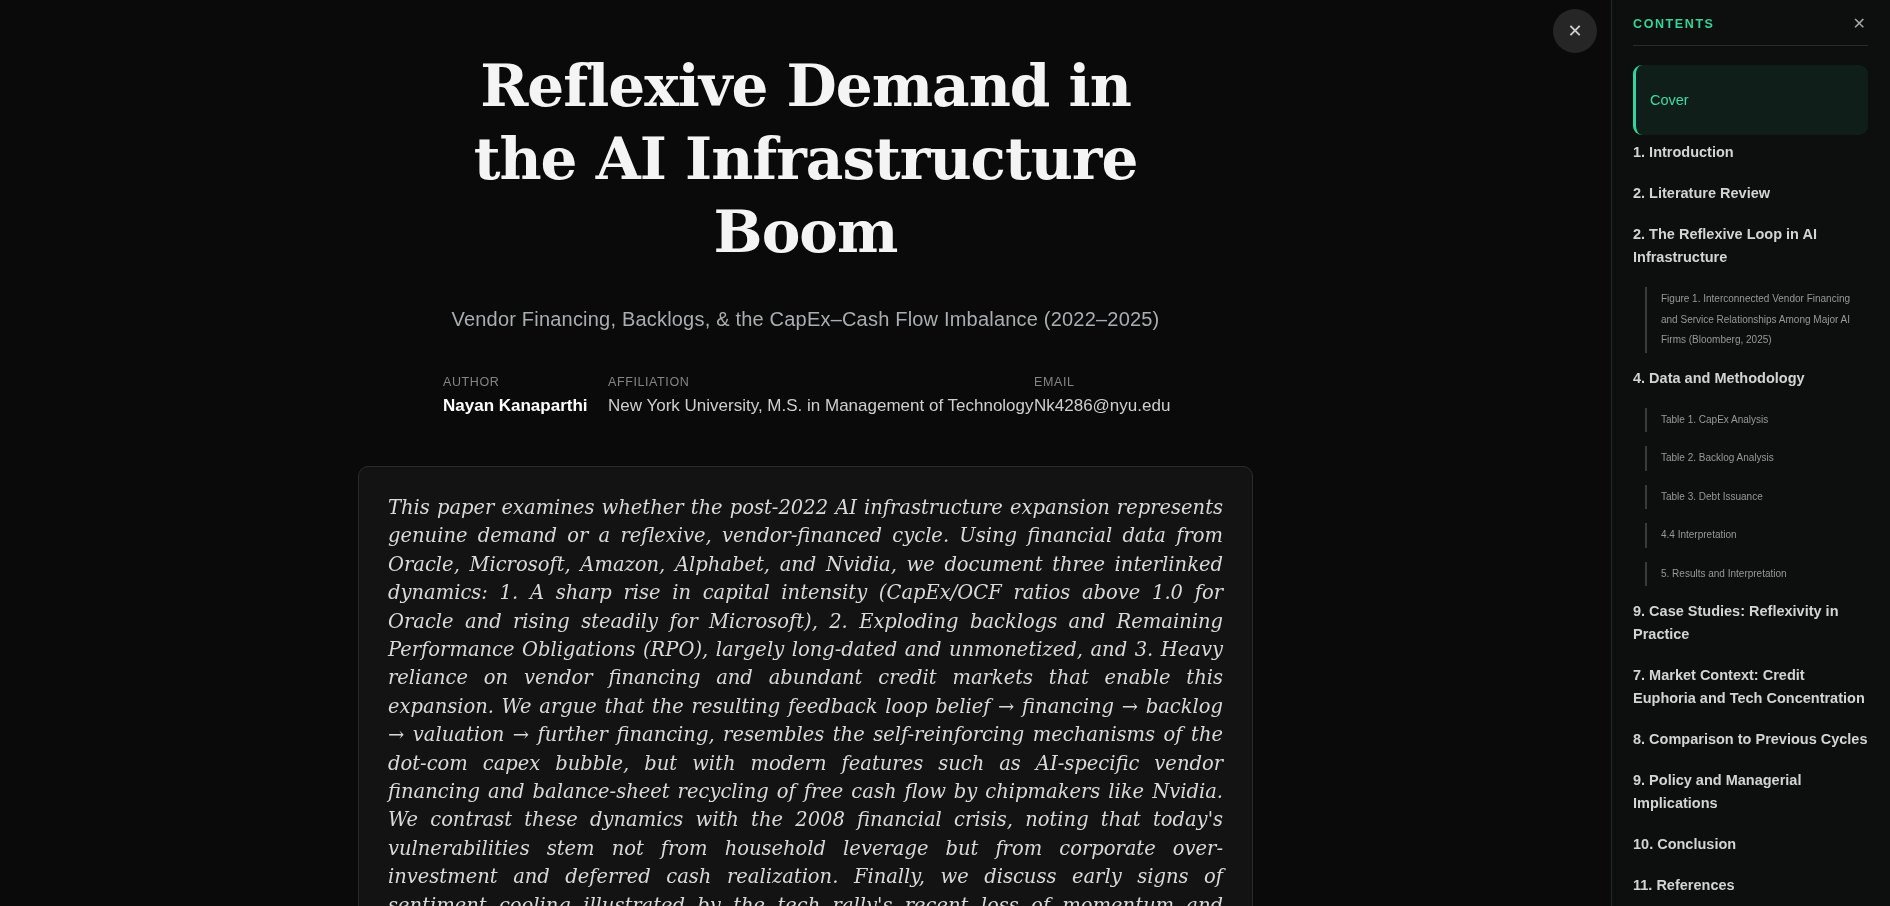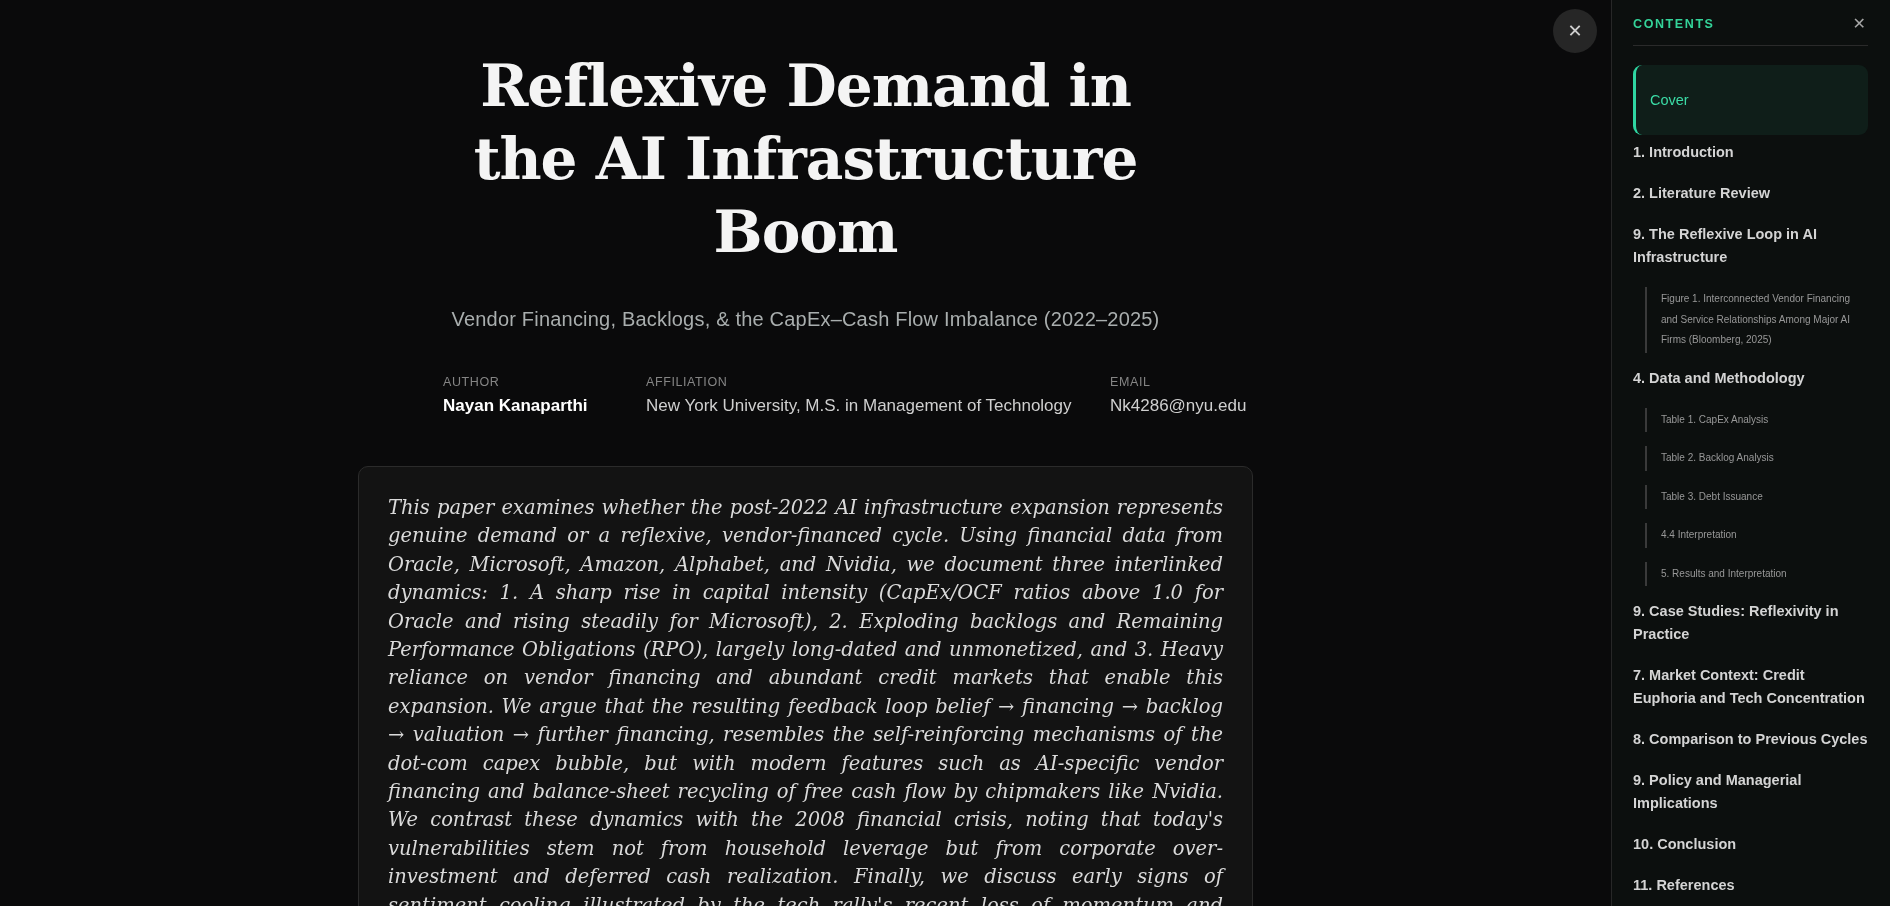--- a/index.html
+++ b/index.html
@@ -10,21 +10,21 @@
   
   .main-area { position:absolute; left:0; top:0; width:1611px; height:906px; background:#0a0a0b; }
   .close-btn { position:absolute; left:1553px; top:9px; width:44px; height:44px; border-radius:50%;
                background:#262626; border:none; color:#cfcfcf; font-size:18px; line-height:44px;
                text-align:center; cursor:pointer; display:flex; align-items:center; justify-content:center; }
   .content { width:895px; margin:0 auto; }
   .title { margin-top:50px; text-align:center; color:#f4f4f4;
            font-family:"DejaVu Serif", serif; font-weight:700; font-size:58px; line-height:73px; letter-spacing:-1px; }
   .title span { display:block; }
   .subtitle { margin-top:39px; text-align:center; color:#a9aeae; font-size:20px; font-weight:400; letter-spacing:0.2px; }
-  .meta-row { margin-top:44px; padding-left:85px; display:flex;gap:38px; }
+  .meta-row { margin-top:44px; padding-left:85px; display:flex; }
   .meta-col.author { width:165px; }
   .meta-col.affil { width:426px; }
   .meta-label { color:#858585; font-size:12.5px; letter-spacing:0.6px; margin-bottom:7px; }
   .meta-value { color:#cfcfcf; font-size:17px; }
   .meta-value.name { color:#ffffff; font-weight:700; }
   .abstract-box { margin:50px auto 0; width:895px; background:#131313; border:1px solid #2b2b2b;
                   border-radius:10px; padding:27px 29px; }
   .abstract-box p { font-family:"DejaVu Serif", serif; font-style:italic; font-size:19.5px; line-height:28.4px;
                     color:#dadada; text-align:justify; }
 
@@ -89,21 +89,21 @@
       <button class="sb-close">
         <span>✕</span>
       </button>
     </div>
     <div class="sb-divider"></div>
 
     <nav class="sb-list">
       <div class="sb-item active">Cover</div>
       <div class="sb-item">1. Introduction</div>
       <div class="sb-item">2. Literature Review</div>
-      <div class="sb-item">9. The Reflexive Loop in AI Infrastructure</div>
+      <div class="sb-item">2. The Reflexive Loop in AI Infrastructure</div>
       <div class="sb-item sub">Figure 1. Interconnected Vendor Financing and Service Relationships Among Major AI Firms (Bloomberg, 2025)</div>
       <div class="sb-item">4. Data and Methodology</div>
       <div class="sb-item sub">Table 1. CapEx Analysis</div>
       <div class="sb-item sub">Table 2. Backlog Analysis</div>
       <div class="sb-item sub">Table 3. Debt Issuance</div>
       <div class="sb-item sub">4.4 Interpretation</div>
       <div class="sb-item sub">5. Results and Interpretation</div>
       <div class="sb-item">9. Case Studies: Reflexivity in Practice</div>
       <div class="sb-item">7. Market Context: Credit Euphoria and Tech Concentration</div>
       <div class="sb-item">8. Comparison to Previous Cycles</div>

